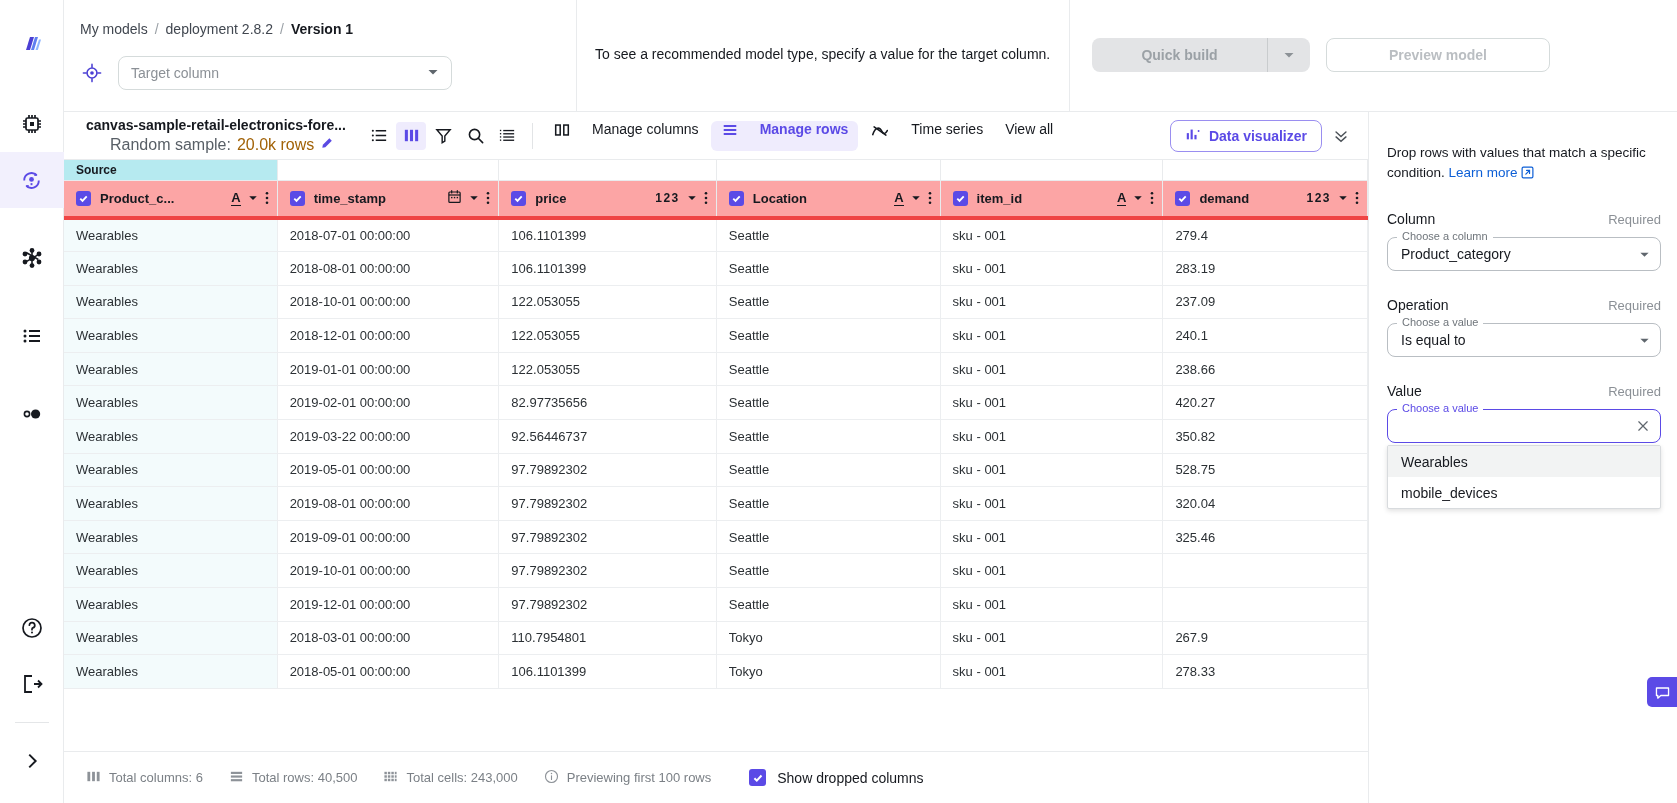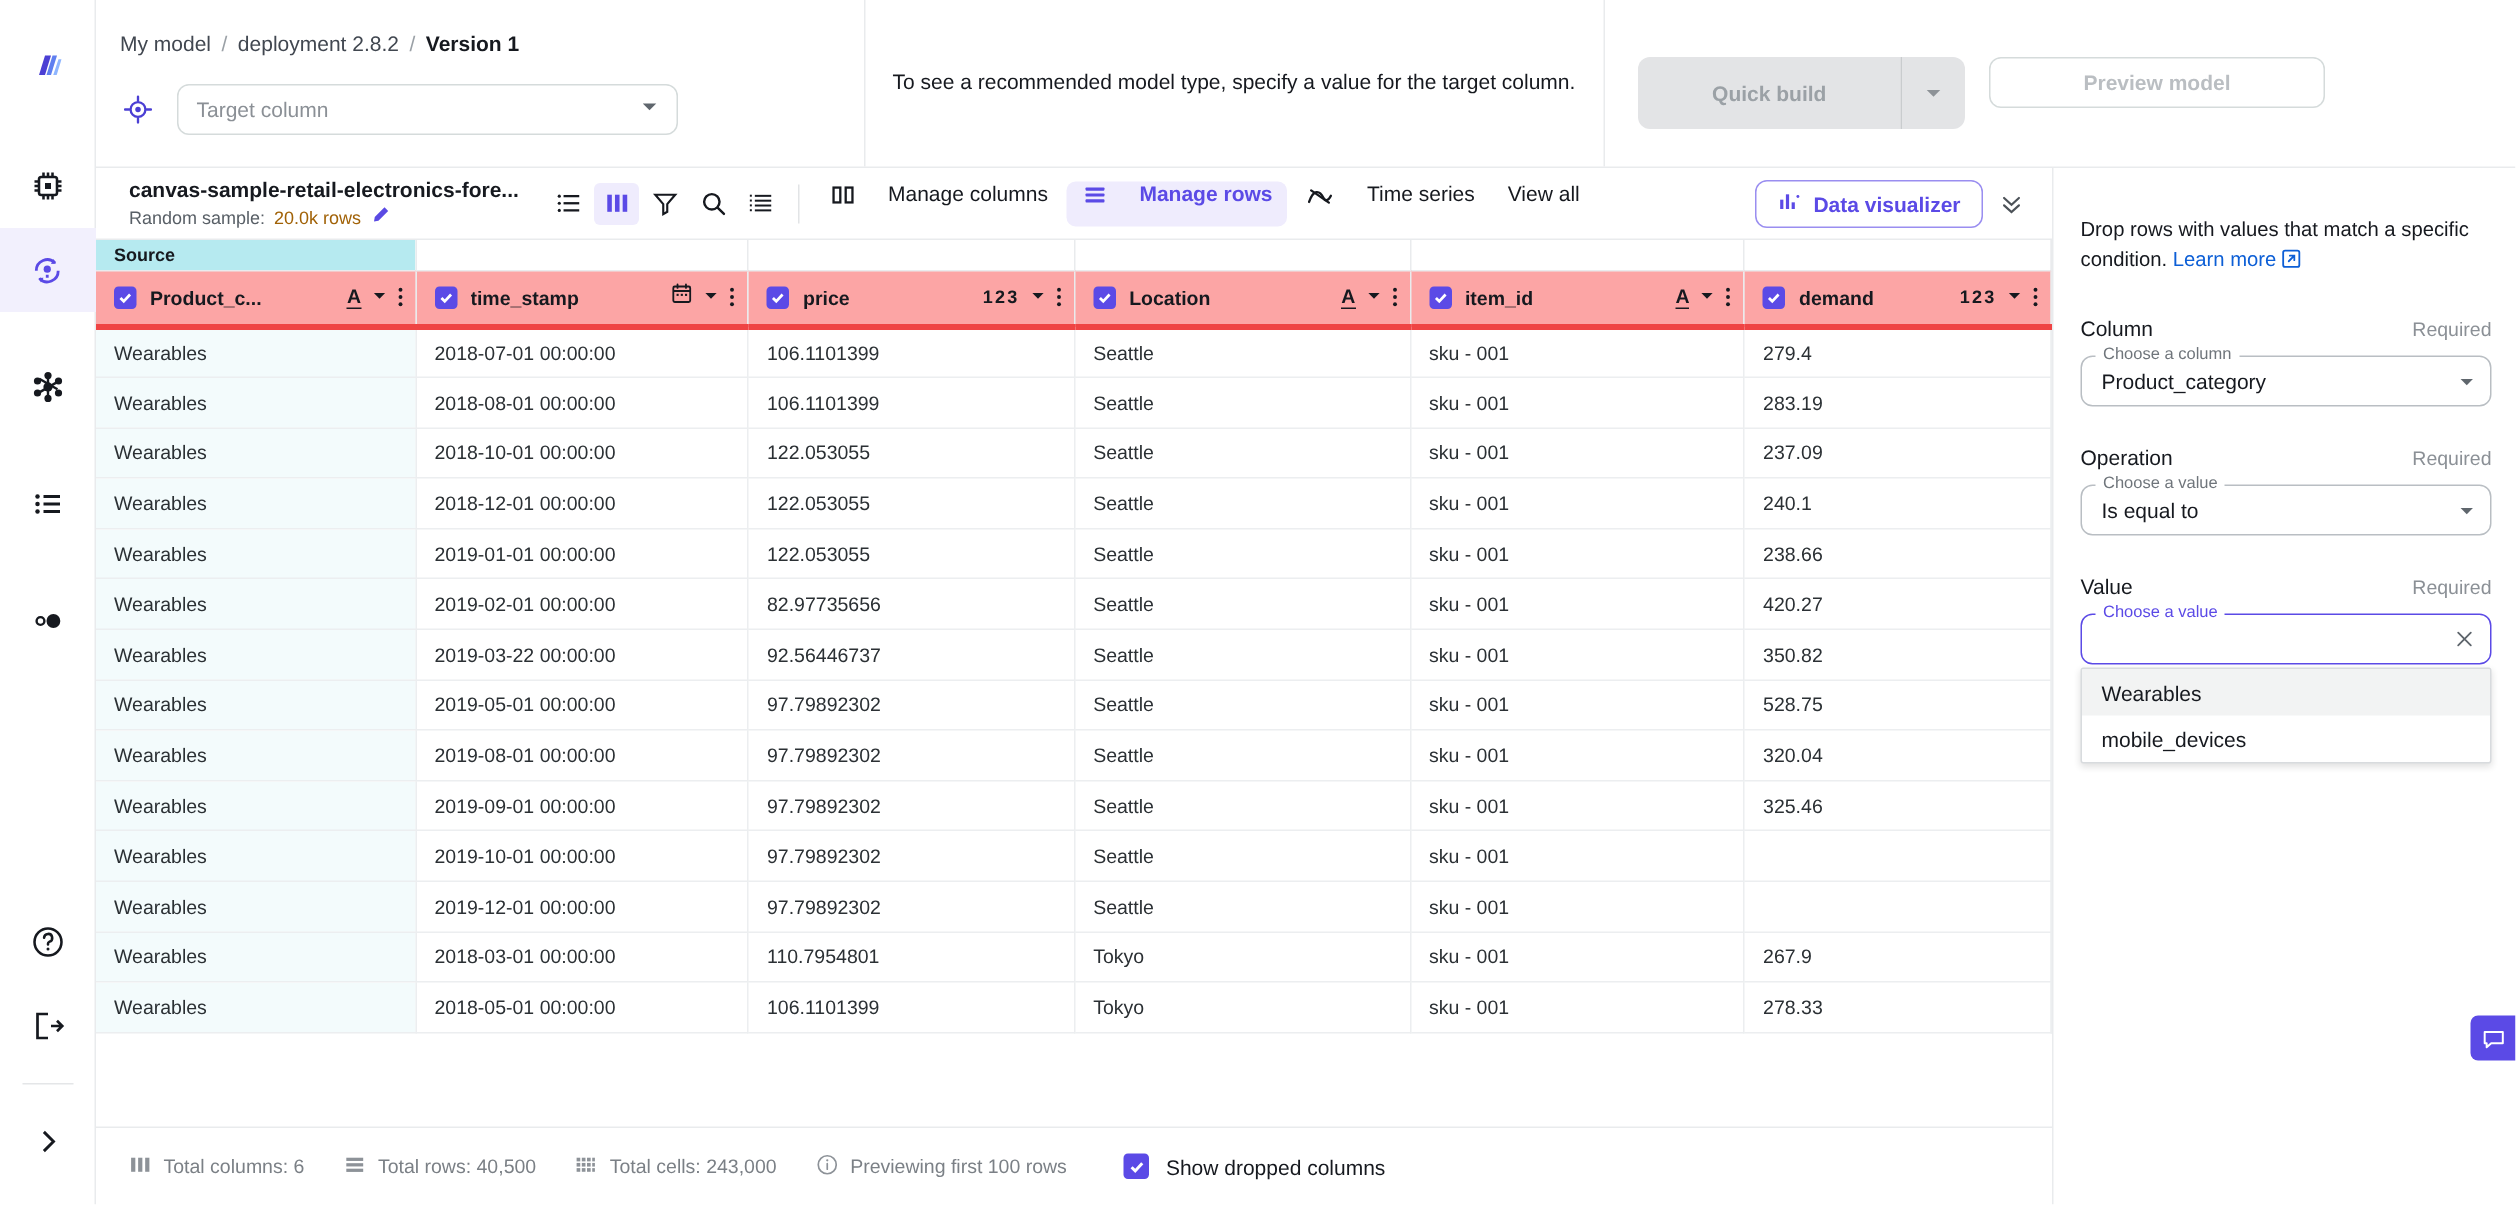--- a/index.html
+++ b/index.html
@@ -62,21 +62,21 @@
   .topbar-mid {
     flex: 1 1 auto; border-left: 1px solid #e9ebed; border-right: 1px solid #e9ebed;
     display: flex; align-items: flex-start; padding: 46px 0 0 18px;
     max-width: 494px;
   }
   .topbar-mid .msg { font-size: 14px; color: #16191f; }
   .topbar-right {
     flex: 0 0 518px; display: flex; align-items: flex-start; gap: 16px;
     padding: 38px 16px 0 22px;
   }
-  .qb-group { display: flex; height: 48px; }
+  .qb-group { display: flex; height: 34px; }
   .qb-main {
     width: 176px; background: #e3e4e6; color: #9ba1a6; border-radius: 8px 0 0 8px;
     display:flex; align-items:center; justify-content:center; font-size:14px; font-weight:bold;
     border-right:1px solid #c9ccce;
   }
   .qb-caret {
     width: 42px; background: #e3e4e6; border-radius: 0 8px 8px 0;
     display:flex; align-items:center; justify-content:center;
   }
   .preview-btn {
@@ -89,21 +89,21 @@
   .body-region { flex: 1 1 auto; display: flex; min-height: 0; }
   .table-pane { flex: 1 1 auto; display: flex; flex-direction: column; min-width: 0; }
 
   
   .tbar {
     height: 48px; flex: 0 0 48px; display: flex; align-items: center;
     padding: 0 10px 0 22px; border-bottom: 1px solid #e9ebed; gap: 2px;
   }
   .ds-title { display: flex; flex-direction: column; width: 276px; }
   .ds-name { font-size: 14px; font-weight: bold; color: #16191f; line-height: 16px; }
-  .ds-sub { font-size: 12px; color: #585f66; margin-top: 3px; display:flex; align-items:center; gap:6px;}
+  .ds-sub { font-size: 16px; color: #585f66; margin-top: 3px; display:flex; align-items:center; gap:6px;margin-left:24px;}
   .ds-sub .lnk { color: #a16207; cursor: pointer; }
   .tb-icon {
     width: 30px; height: 28px; display:flex; align-items:center; justify-content:center;
     border-radius: 4px; cursor: pointer; color:#16191f;
   }
   .tb-icon.active { background: #efecfd; color:#5b4ae6; }
   .tb-sep { width:1px; height: 26px; background:#e2e4e6; margin: 0 8px; }
   .tb-btn {
     height: 30px; display:flex; align-items:flex-start; gap:21px; padding: 0 10px;
     border-radius: 6px; font-size: 14px; cursor: pointer; color:#16191f; white-space: nowrap;
@@ -289,21 +289,21 @@
         </svg>
       </div>
     </div>
   </div>
 
   <div class="main">
 
     <div class="topbar">
       <div class="topbar-left">
         <div class="breadcrumb">
-          <a>My model</a>
+          <a>My models</a>
           <span class="sep">/</span>
           <a>deployment 2.8.2</a>
           <span class="sep">/</span>
           <span class="current">Version 1</span>
         </div>
         <div class="target-row">
           <span class="target-icon">
             <svg width="22" height="22" viewBox="0 0 24 24" fill="none" stroke="#4b3fd4" stroke-width="1.7">
               <circle cx="12" cy="12" r="5.4"></circle>
               <circle cx="12" cy="12" r="2" fill="#4b3fd4" stroke="none"></circle>

